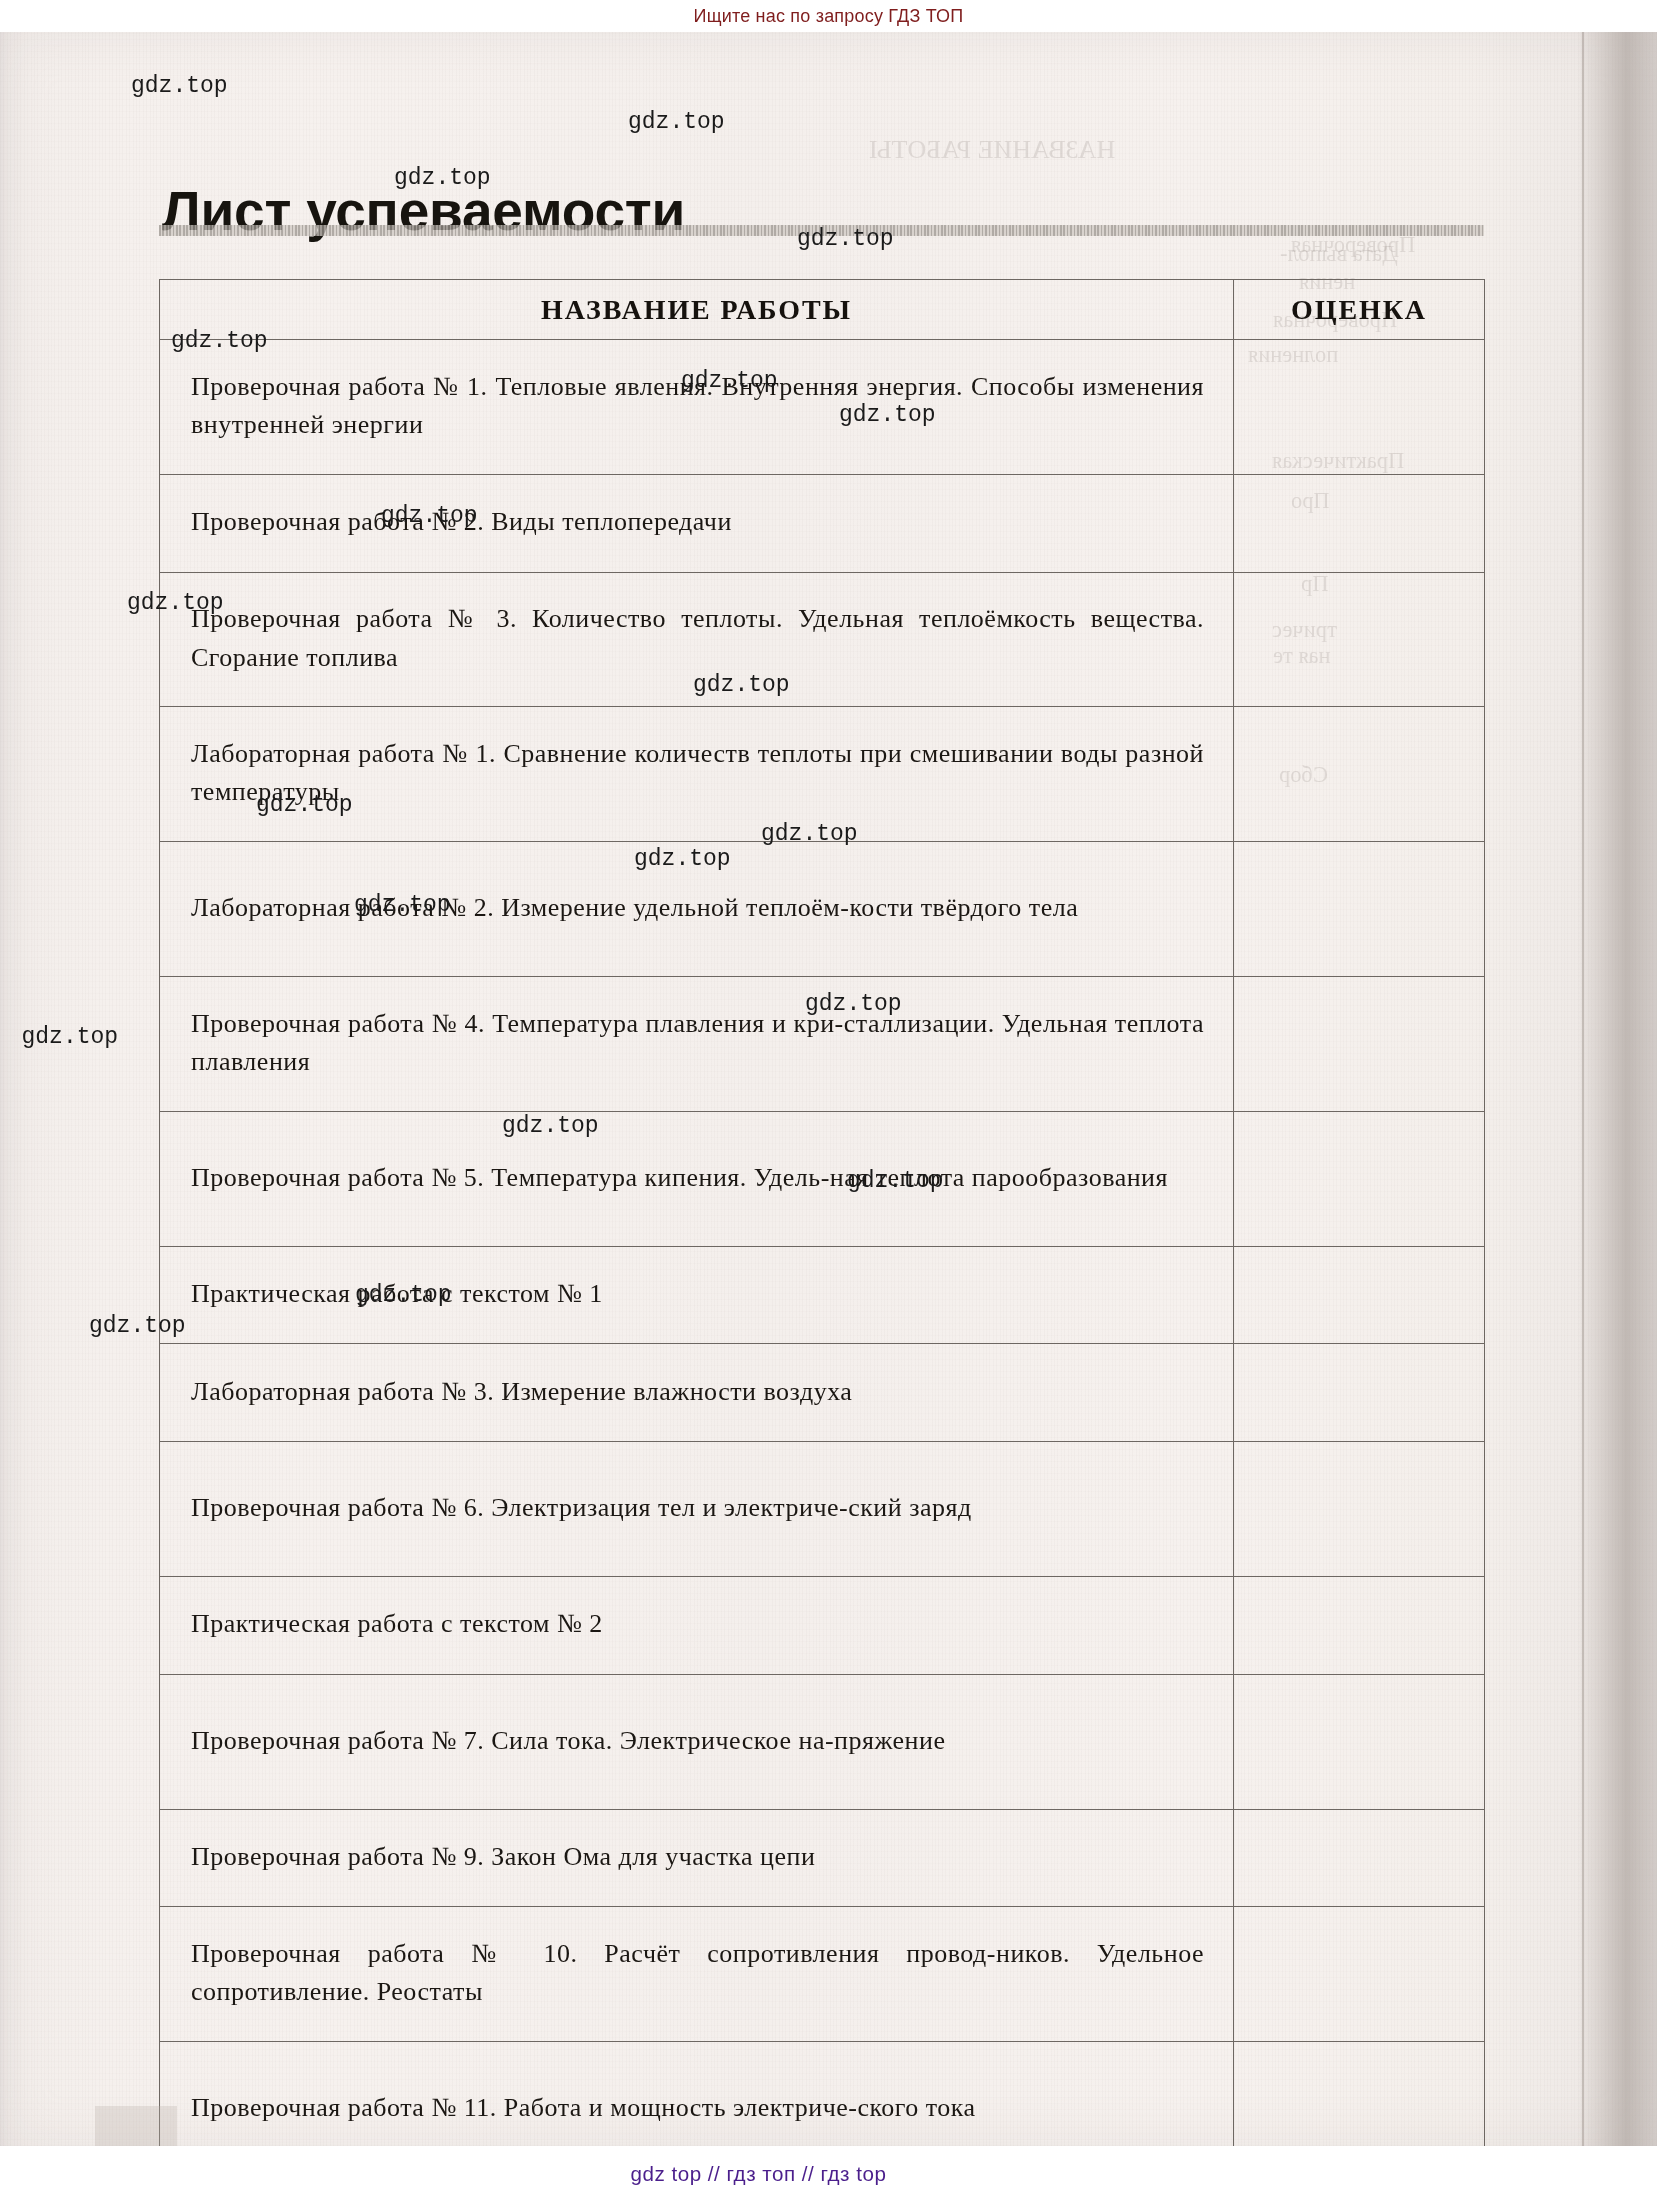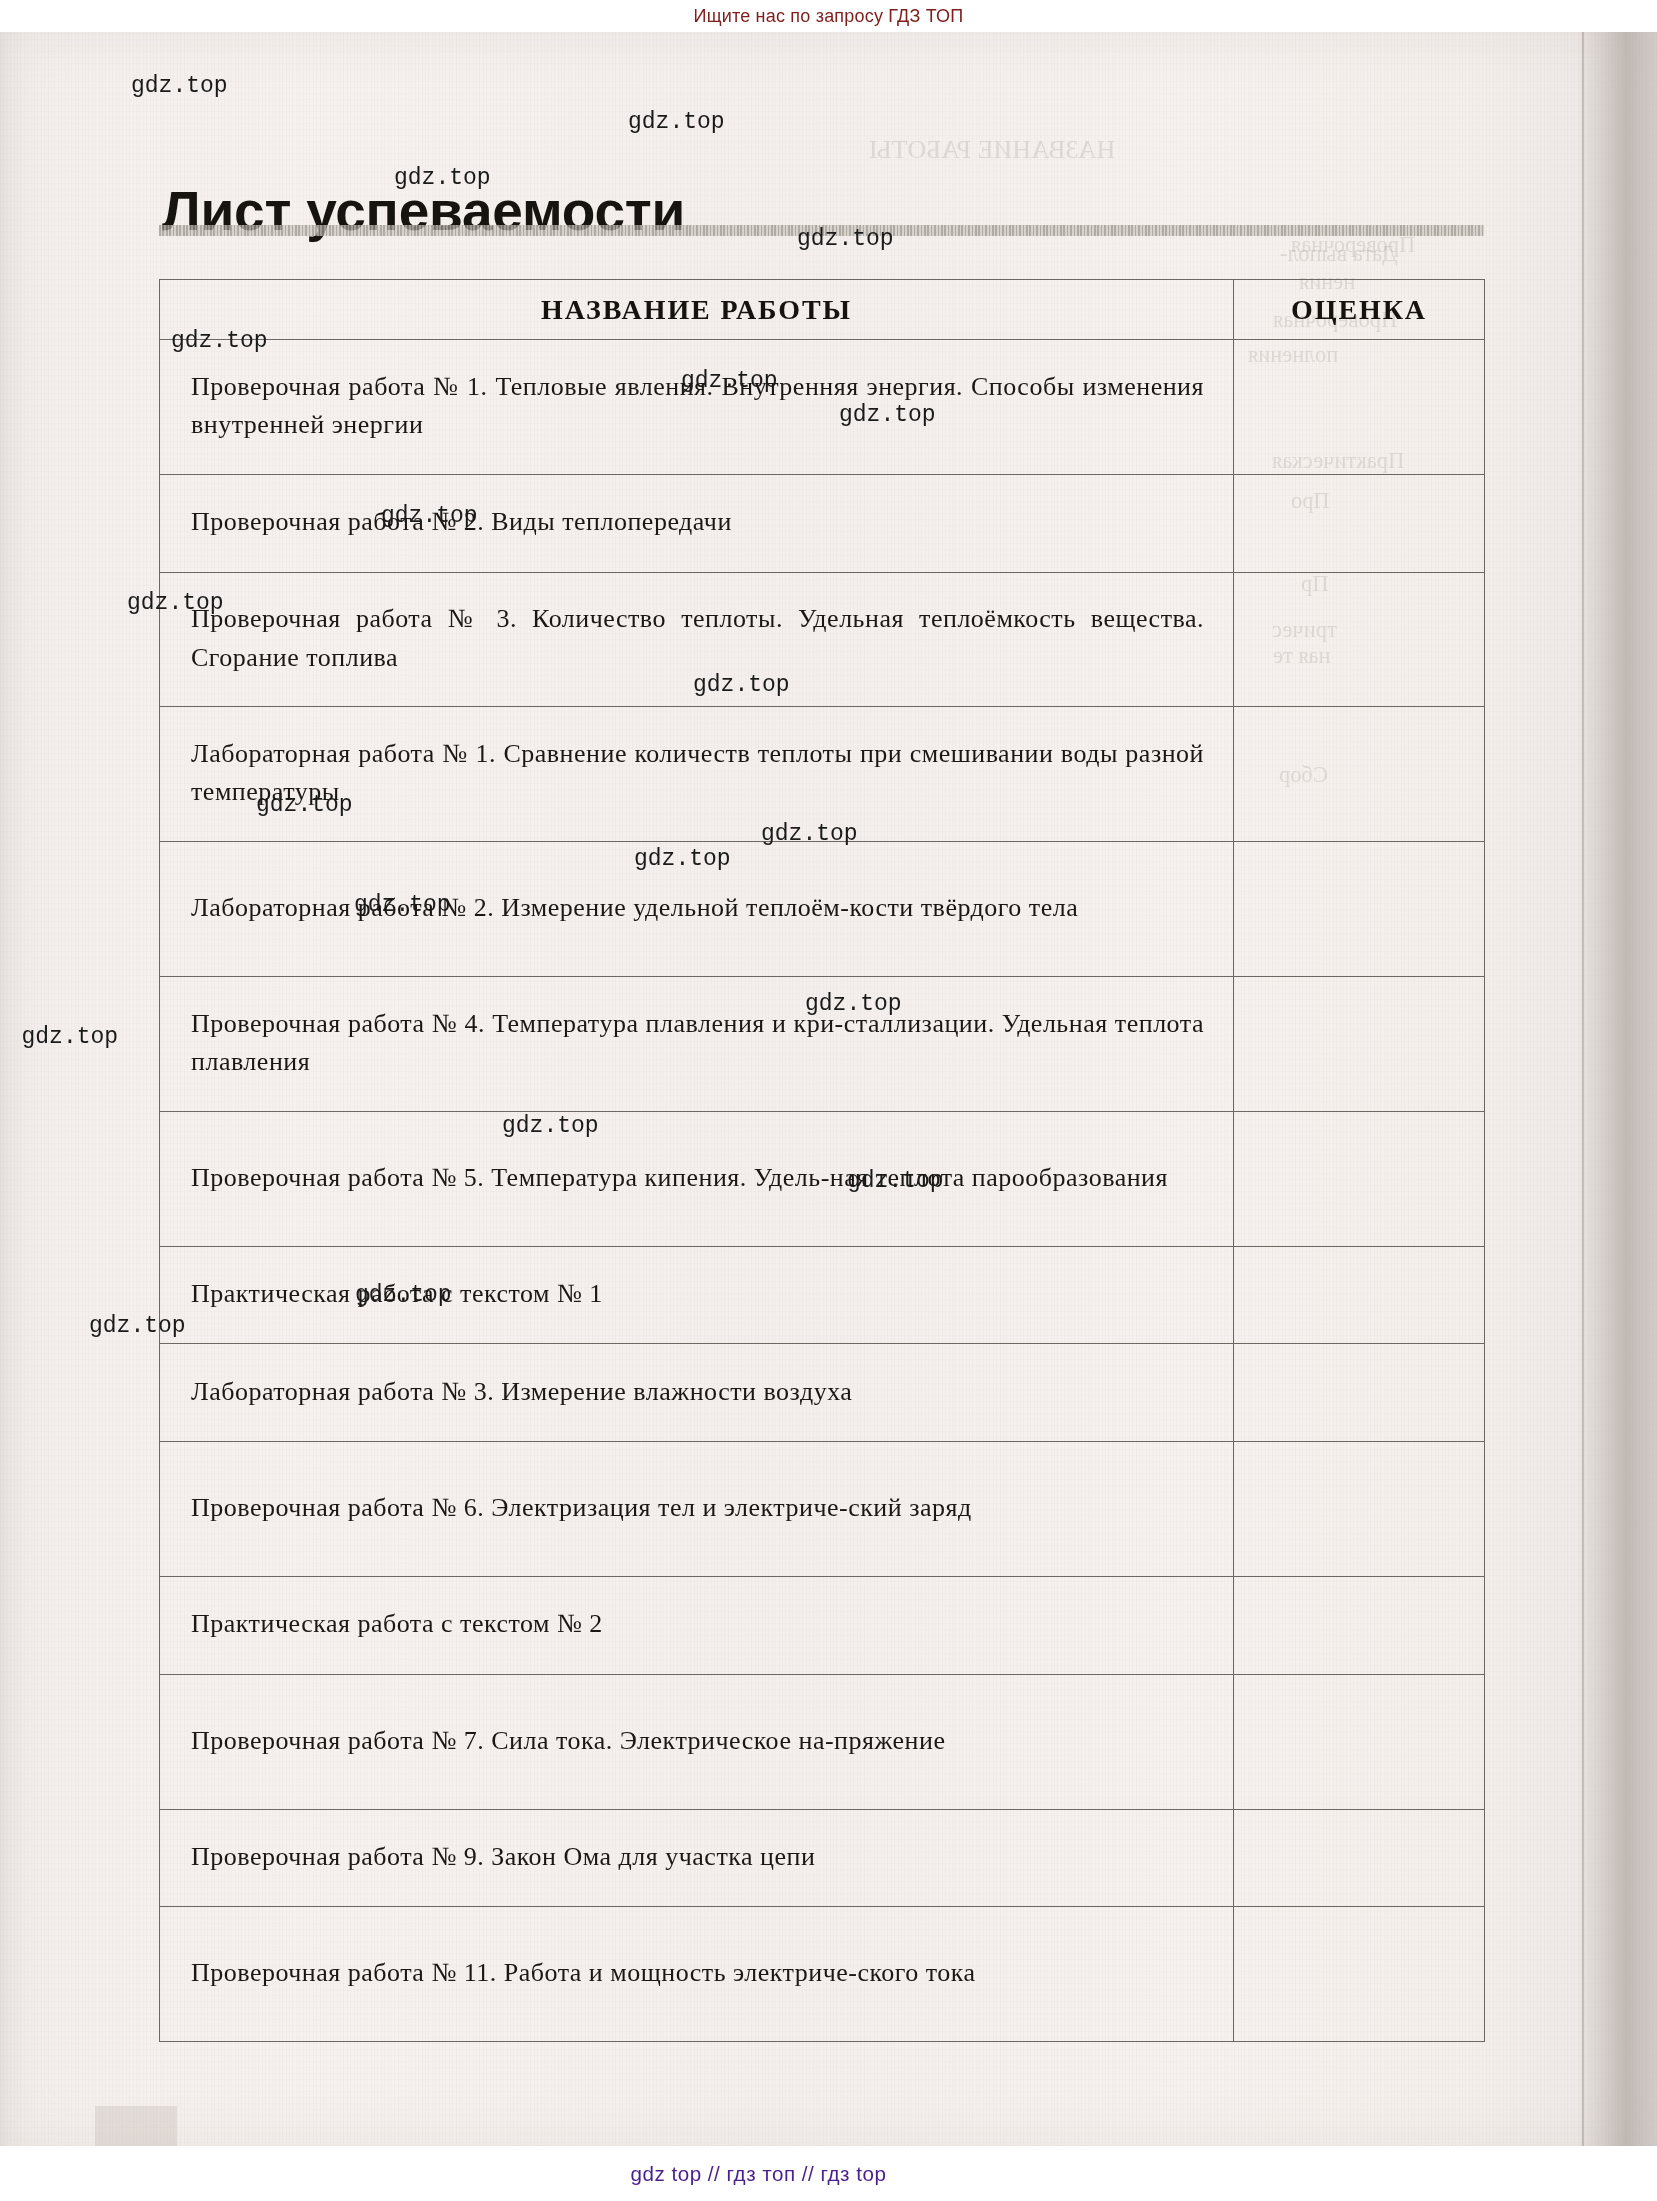--- a/index.html
+++ b/index.html
@@ -292,20 +292,24 @@
         <tr class="row-1line">
           <td class="work-name">Практическая работа с текстом № 2</td>
           <td class="mark-cell"></td>
         </tr>
         <tr class="row-2line">
           <td class="work-name">Проверочная работа № 7. Сила тока. Электрическое на-пряжение</td>
           <td class="mark-cell"></td>
         </tr>
         <tr class="row-1line">
           <td class="work-name">Проверочная работа № 9. Закон Ома для участка цепи</td>
+          <td class="mark-cell"></td>
+        </tr>
+        <tr class="row-2line">
+          <td class="work-name">Проверочная работа № 10. Расчёт сопротивления провод-ников. Удельное сопротивление. Реостаты</td>
           <td class="mark-cell"></td>
         </tr>
         <tr class="row-2line">
           <td class="work-name">Проверочная работа № 11. Работа и мощность электриче-ского тока</td>
           <td class="mark-cell"></td>
         </tr>
       </tbody>
   </table>
 
   <div class="page-number-box"></div>

